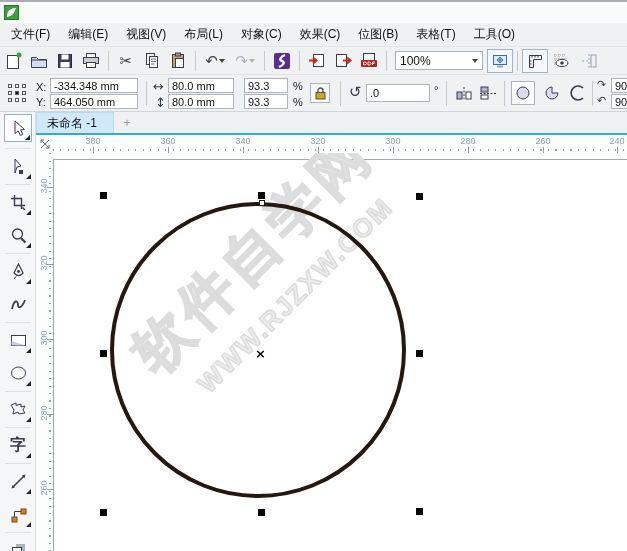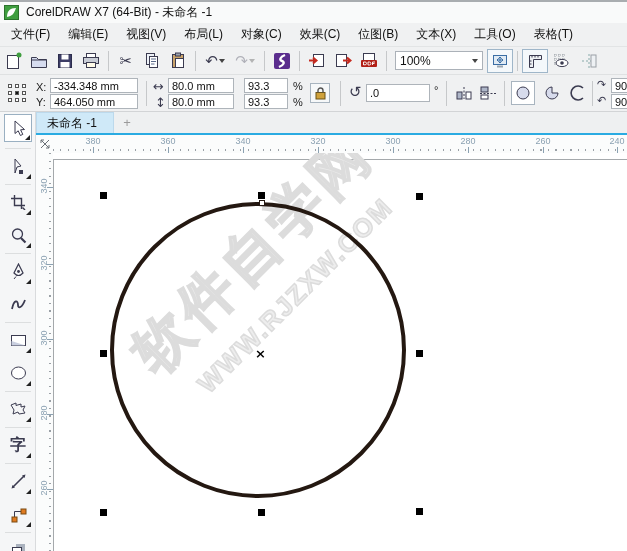--- a/index.html
+++ b/index.html
@@ -82,34 +82,32 @@
 <body>
 
 <div class="win">
 
   <div class="titlebar">
     <div class="appicon">
       <svg width="11" height="11" viewBox="0 0 11 11">
           <path d="M1 10 C1 4 4 1 10 1 C8 7 6 9 1 10 Z" fill="#fff"></path>
         </svg>
     </div>
-    <span class="title-text">CorelDRAW X7 (64-Bit) - 未命名 -1</span>
   </div>
 
   <div class="menubar">
     <span class="menu-item">文件(F)</span>
     <span class="menu-item">编辑(E)</span>
     <span class="menu-item">视图(V)</span>
     <span class="menu-item">布局(L)</span>
     <span class="menu-item">对象(C)</span>
     <span class="menu-item">效果(C)</span>
     <span class="menu-item">位图(B)</span>
-    <span class="menu-item">文本(X)</span>
+    <span class="menu-item">表格(T)</span>
     <span class="menu-item">工具(O)</span>
-    <span class="menu-item">表格(T)</span>
   </div>
 
   <div class="toolbar">
     <div class="tbtn">
       <svg width="17" height="18" viewBox="0 0 17 18">
           <rect x="2.5" y="3.5" width="11" height="13" fill="#fff" stroke="#3b3b50"></rect>
           <circle cx="14" cy="3" r="2.5" fill="#3f9e3f"></circle>
         </svg>
     </div>
     <div class="tbtn">

